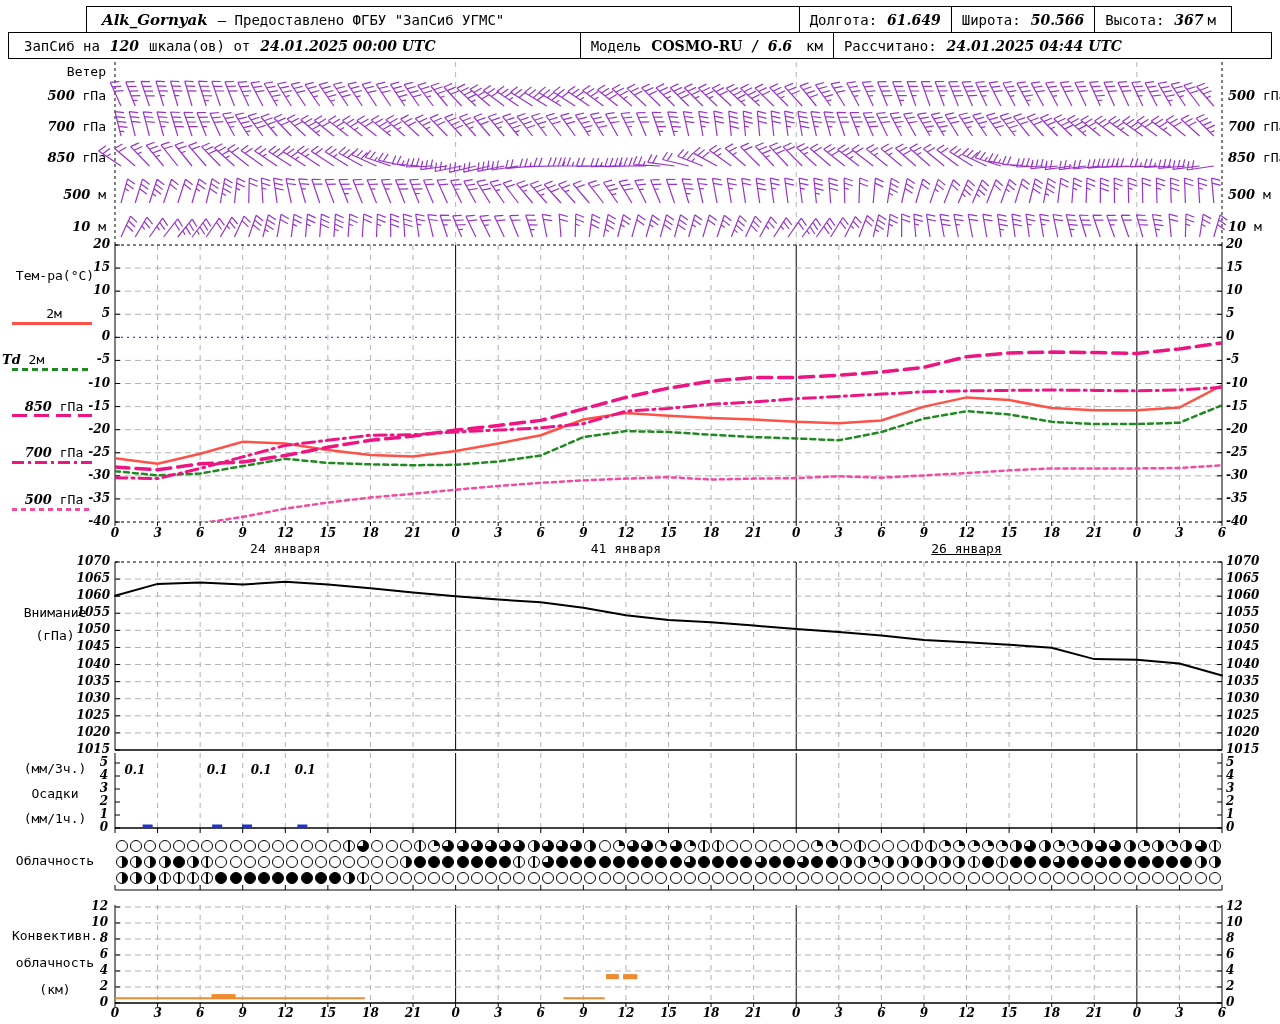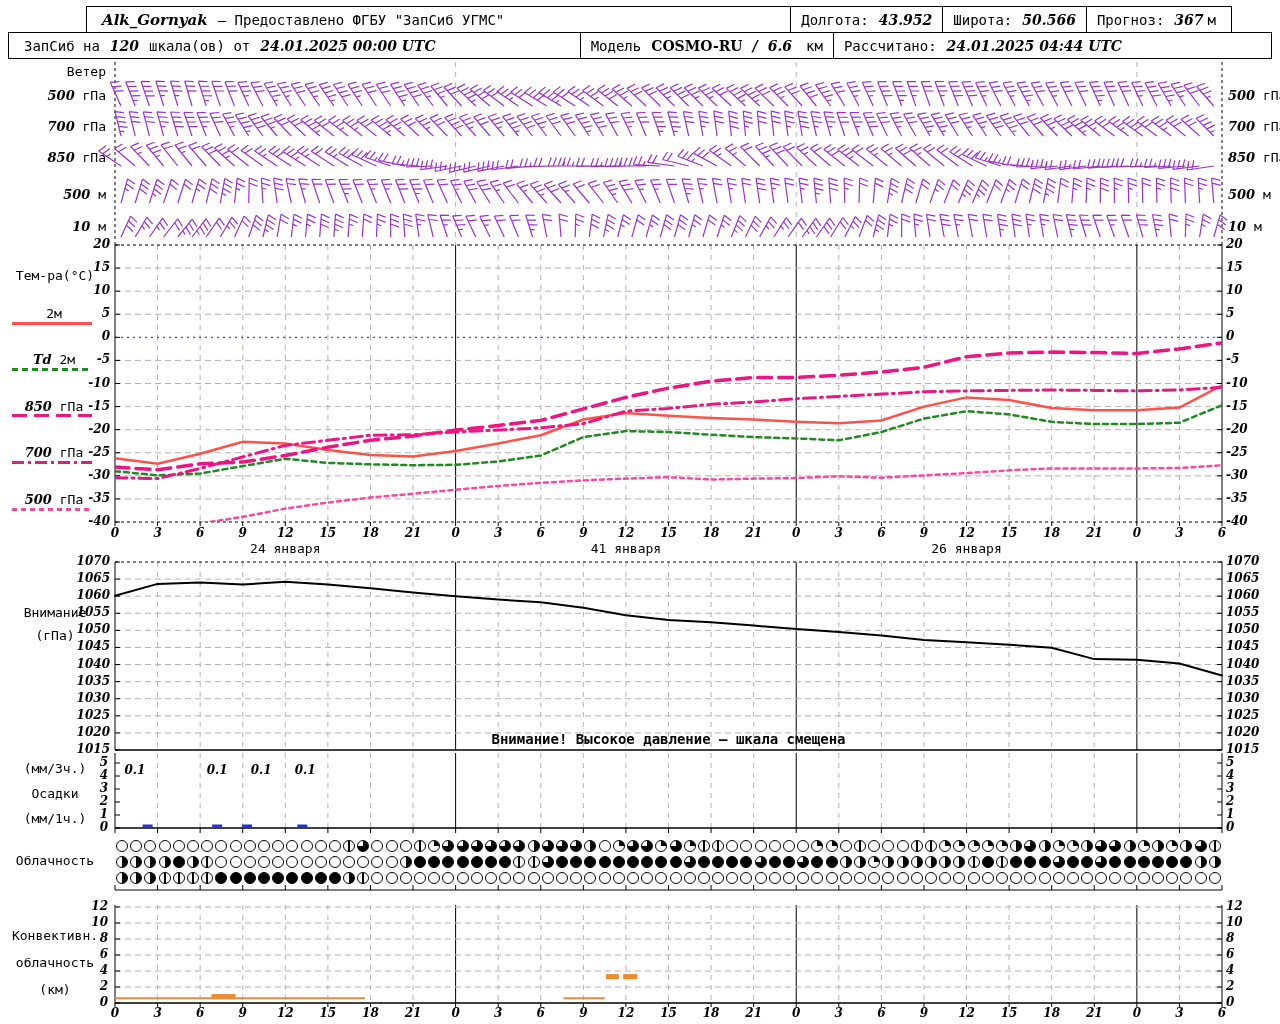--- a/index.html
+++ b/index.html
@@ -40,26 +40,26 @@
 </head>
 <body>
 
 <div id="app">
 
   <div class="hdr" id="hdr1">
     <span class="it sz15">Alk_Gornyak</span>
     <span class="grow">— Предоставлено ФГБУ "ЗапСиб УГМС"</span>
     <span class="vsep"></span>
     <span>Долгота:</span>
-    <span class="it">43.952</span>
+    <span class="it">61.649</span>
     <span class="vsep"></span>
     <span>Широта:</span>
     <span class="it">50.566</span>
     <span class="vsep"></span>
-    <span>Прогноз:</span>
+    <span>Высота:</span>
     <span class="it" style="margin-right:4px">367</span>
     <span style="margin-left:0">м</span>
   </div>
 
   <div class="hdr" id="hdr2">
     <span>ЗапСиб на</span>
     <span class="it">120</span>
     <span>шкала(ов) от</span>
     <span class="it">24.01.2025 00:00 UTC</span>
     <span class="grow"></span>
@@ -433,21 +433,20 @@
   <div class="plab" id="temp-label">Тем-ра(°C)</div>
   <div class="plab" id="press-label1">Внимание</div>
   <div class="plab" id="press-label2">(гПа)</div>
   <div class="plab" id="precip-l1">(мм/3ч.)</div>
   <div class="plab" id="precip-l2">Осадки</div>
   <div class="plab" id="precip-l3">(мм/1ч.)</div>
   <div class="plab" id="cloud-label">Облачность</div>
   <div class="plab" id="conv-l1">Конвективн.</div>
   <div class="plab" id="conv-l2">облачность</div>
   <div class="plab" id="conv-l3">(км)</div>
-  <div class="plab" id="warning">Внимание! Высокое давление — шкала смещена</div>
 
   <div id="overlay">
       <div class="num" style="left: 76px; top: 237px; width: 34px; text-align: right;">20</div>
       <div class="num" style="left: 1226px; top: 237px; width: 40px; text-align: left;">20</div>
       <div class="num" style="left: 76px; top: 260.083px; width: 34px; text-align: right;">15</div>
       <div class="num" style="left: 1226px; top: 260.083px; width: 40px; text-align: left;">15</div>
       <div class="num" style="left: 76px; top: 283.167px; width: 34px; text-align: right;">10</div>
       <div class="num" style="left: 1226px; top: 283.167px; width: 40px; text-align: left;">10</div>
       <div class="num" style="left: 76px; top: 306.25px; width: 34px; text-align: right;">5</div>
       <div class="num" style="left: 1226px; top: 306.25px; width: 40px; text-align: left;">5</div>
@@ -568,21 +567,21 @@
       <div class="num" style="left: 1081.27px; top: 526px; width: 26px; text-align: center;">21</div>
       <div class="num" style="left: 1081.27px; top: 1006px; width: 26px; text-align: center;">21</div>
       <div class="num" style="left: 1123.85px; top: 526px; width: 26px; text-align: center;">0</div>
       <div class="num" style="left: 1123.85px; top: 1006px; width: 26px; text-align: center;">0</div>
       <div class="num" style="left: 1166.42px; top: 526px; width: 26px; text-align: center;">3</div>
       <div class="num" style="left: 1166.42px; top: 1006px; width: 26px; text-align: center;">3</div>
       <div class="num" style="left: 1209px; top: 526px; width: 26px; text-align: center;">6</div>
       <div class="num" style="left: 1209px; top: 1006px; width: 26px; text-align: center;">6</div>
       <div class="lab" style="left: 225.308px; top: 541px; width: 120px; text-align: center;">24 января</div>
       <div class="lab" style="left: 565.923px; top: 541px; width: 120px; text-align: center;">41 января</div>
-      <div class="lab" style="left: 906.538px; top: 541px; width: 120px; text-align: center;">26 января</div>
+      <div class="lab" style="left: 906.538px; top: 541px; width: 120px; text-align: center; text-decoration: underline;">26 января</div>
       <div class="num" style="left: 120.869px; top: 763px; width: 28px; text-align: center;">0.1</div>
       <div class="num" style="left: 203.185px; top: 763px; width: 28px; text-align: center;">0.1</div>
       <div class="num" style="left: 247.181px; top: 763px; width: 28px; text-align: center;">0.1</div>
       <div class="num" style="left: 291.177px; top: 763px; width: 28px; text-align: center;">0.1</div>
       <div class="circ" style="left: 116px; top: 840px;"></div>
       <div class="circ" style="left: 130.192px; top: 840px;"></div>
       <div class="circ" style="left: 144.385px; top: 840px;"></div>
       <div class="circ" style="left: 158.577px; top: 840px;"></div>
       <div class="circ" style="left: 172.769px; top: 840px;"></div>
       <div class="circ" style="left: 186.962px; top: 840px;"></div>
@@ -820,21 +819,21 @@
       <div class="lab" style="left: 0px; top: 119px; width: 106px; text-align: right;"><span class="tok-it">700</span><span>&nbsp;гПа</span></div>
       <div class="lab" style="left: 1228px; top: 119px; width: 70px; text-align: left;"><span class="tok-it">700</span><span>&nbsp;гПа</span></div>
       <div class="lab" style="left: 0px; top: 150px; width: 106px; text-align: right;"><span class="tok-it">850</span><span>&nbsp;гПа</span></div>
       <div class="lab" style="left: 1228px; top: 150px; width: 70px; text-align: left;"><span class="tok-it">850</span><span>&nbsp;гПа</span></div>
       <div class="lab" style="left: 0px; top: 187px; width: 106px; text-align: right;"><span class="tok-it">500</span><span>&nbsp;м</span></div>
       <div class="lab" style="left: 1228px; top: 187px; width: 70px; text-align: left;"><span class="tok-it">500</span><span>&nbsp;м</span></div>
       <div class="lab" style="left: 0px; top: 219px; width: 106px; text-align: right;"><span class="tok-it">10</span><span>&nbsp;м</span></div>
       <div class="lab" style="left: 1228px; top: 219px; width: 70px; text-align: left;"><span class="tok-it">10</span><span>&nbsp;м</span></div>
       <div class="lab" style="left: 2px; top: 306px; width: 104px; text-align: center;"><span>2м</span></div>
       <div class="legline" style="left: 12px; top: 322px; border-top: 3px solid rgb(255, 81, 72);"></div>
-      <div class="lab" style="left: 2px; top: 352px; width: 104px; text-align: center;"><span class="tok-it">Td</span><span>&nbsp;2м</span></div>
+      <div class="lab" style="left: 2px; top: 352px; width: 104px; "><span class="tok-it">Td</span><span>&nbsp;2м</span></div>
       <div class="legline" style="left: 12px; top: 368px; height: 3px; background: repeating-linear-gradient(90deg, rgb(31, 138, 31) 0px, rgb(31, 138, 31) 6px, transparent 6px, transparent 10px);"></div>
       <div class="lab" style="left: 2px; top: 399px; width: 104px; text-align: center;"><span class="tok-it">850</span><span>&nbsp;гПа</span></div>
       <div class="legline" style="left: 12px; top: 414px; height: 3px; background: repeating-linear-gradient(90deg, rgb(238, 21, 131) 0px, rgb(238, 21, 131) 15px, transparent 15px, transparent 22px);"></div>
       <div class="lab" style="left: 2px; top: 445px; width: 104px; text-align: center;"><span class="tok-it">700</span><span>&nbsp;гПа</span></div>
       <div class="legline" style="left: 12px; top: 461px; height: 3px; background: repeating-linear-gradient(90deg, rgb(238, 21, 131) 0px, rgb(238, 21, 131) 12px, transparent 12px, transparent 16px, rgb(238, 21, 131) 16px, rgb(238, 21, 131) 19px, transparent 19px, transparent 23px);"></div>
       <div class="lab" style="left: 2px; top: 492px; width: 104px; text-align: center;"><span class="tok-it">500</span><span>&nbsp;гПа</span></div>
       <div class="legline" style="left: 12px; top: 508px; height: 2.5px; background: repeating-linear-gradient(90deg, rgb(245, 74, 160) 0px, rgb(245, 74, 160) 5px, transparent 5px, transparent 9px);"></div>
     </div>
 </div>
 

